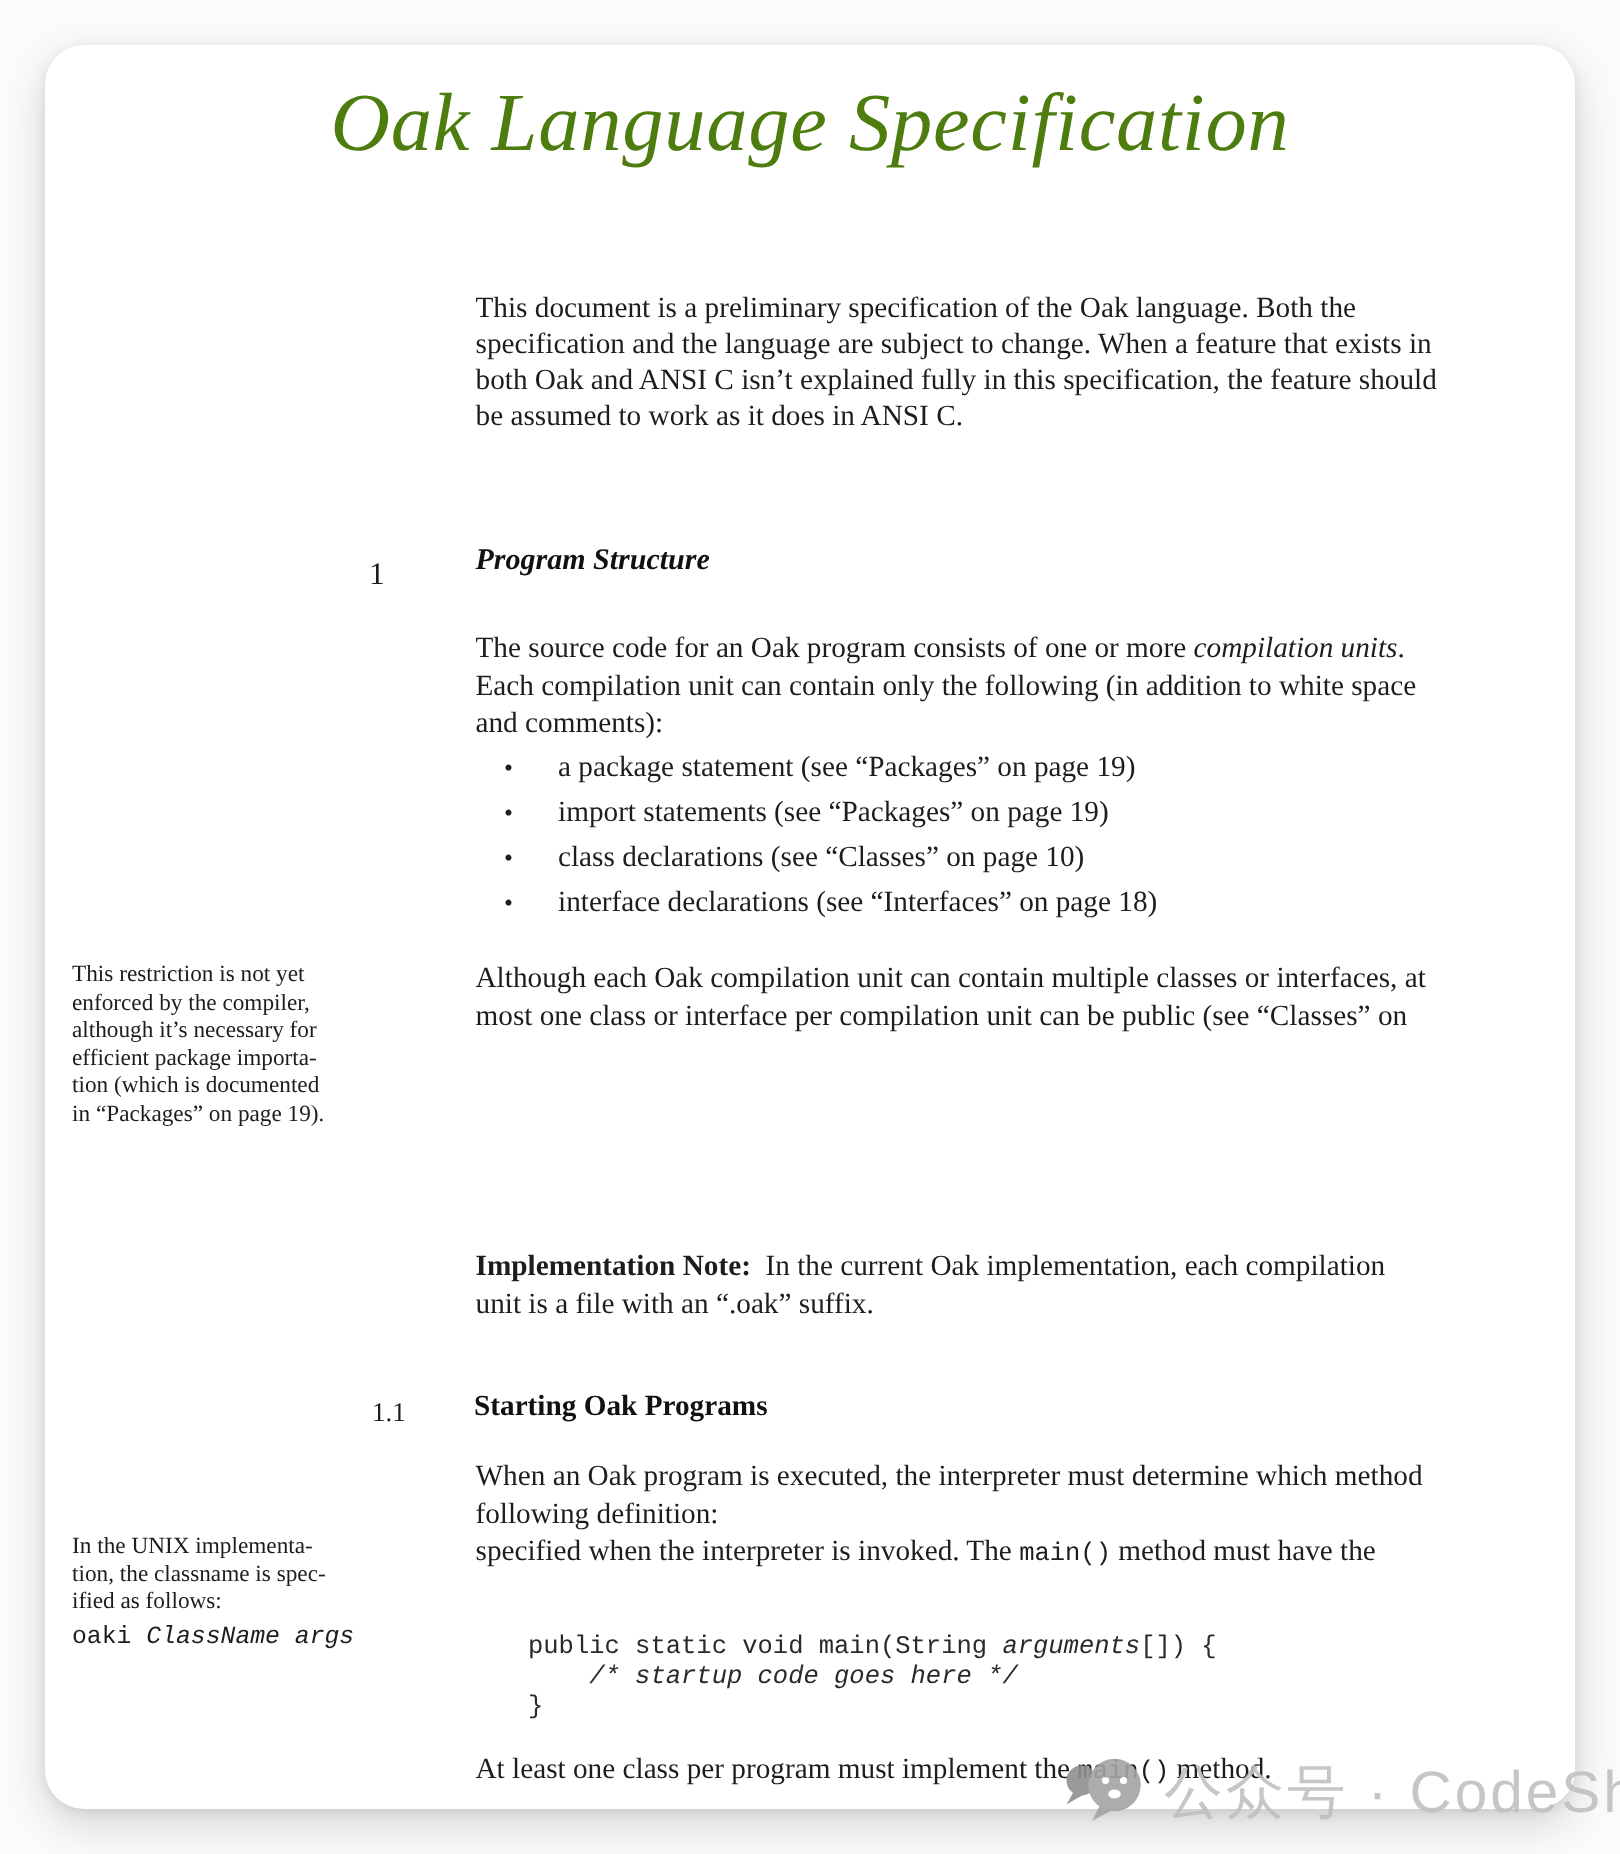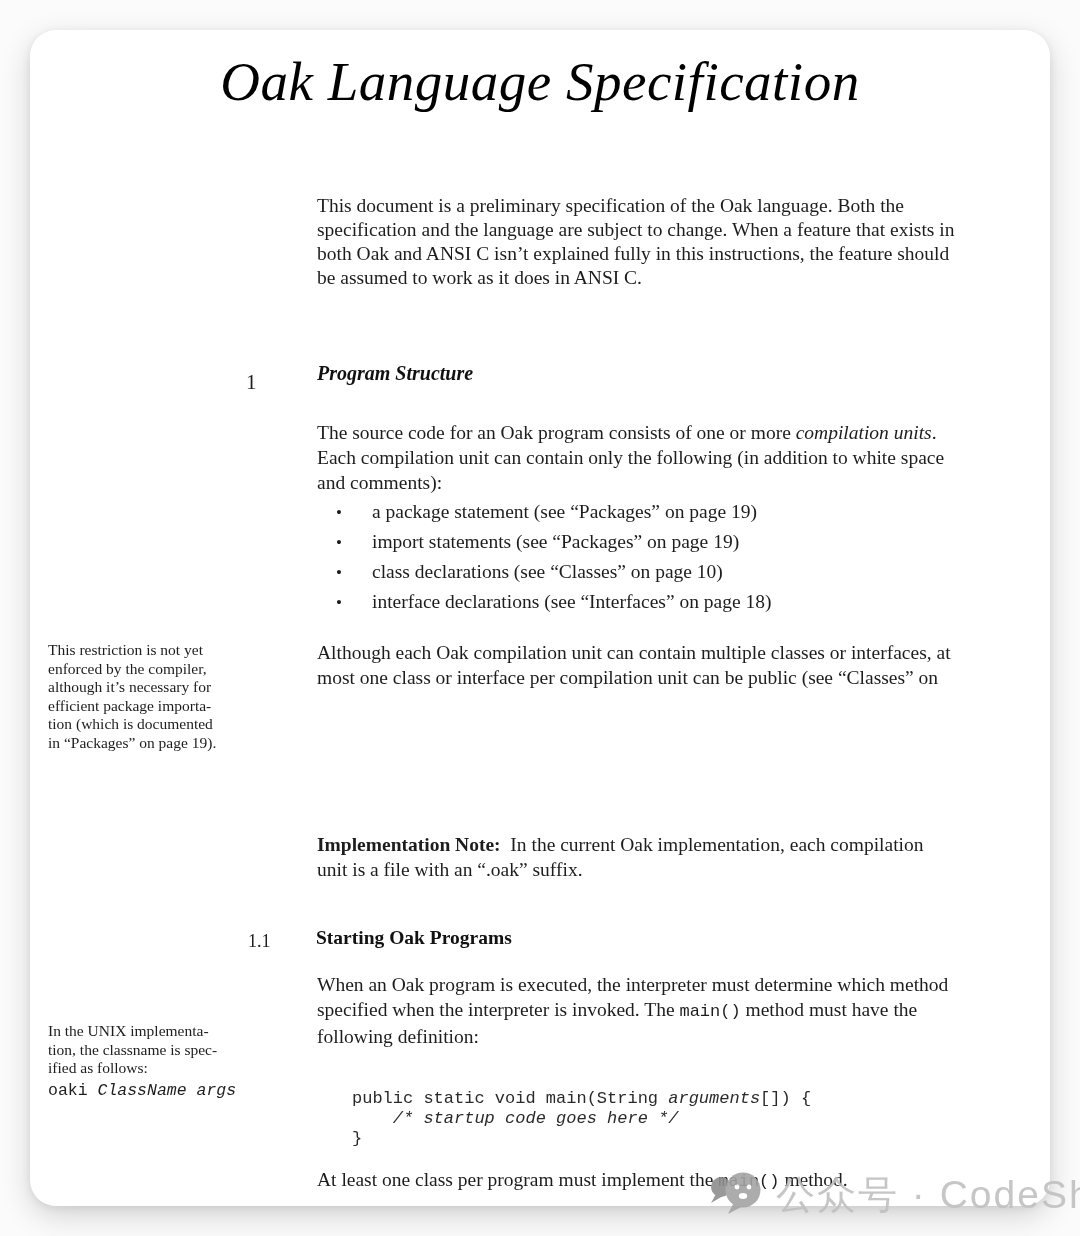--- a/index.html
+++ b/index.html
@@ -20,21 +20,21 @@
   }
   .doc-title {
     position: absolute; left: 0; right: 0; top: 20px;
     margin: 0;
     text-align: center;
     font-family: "Liberation Serif", serif;
     font-style: italic;
     font-weight: normal;
     font-size: 55px;
     letter-spacing: 0.5px;
-    color: #000000;
+    color: #4d7c0f;
   }
   .line { white-space: pre; }
   .body-block { position: absolute; font-size: 19.5px; }
   .body-block .line { line-height: 25px; }
   .intro .line { line-height: 24px; font-family: Liberation Serif, serif; }
   .intro { left: 287px; top: 164px; }
   .sec-num  { position: absolute; font-size: 21px; }
   .sec1-num { left: 216px; top: 340px; }
   .sec1-heading {
     position: absolute; left: 287px; top: 332px; margin: 0;
@@ -84,21 +84,21 @@
 </head>
 <body>
 
 <div class="card">
 
   <h1 class="doc-title">Oak Language Specification</h1>
 
   <div class="body-block intro">
     <div class="line">This document is a preliminary specification of the Oak language. Both the</div>
     <div class="line">specification and the language are subject to change. When a feature that exists in</div>
-    <div class="line">both Oak and ANSI C isn’t explained fully in this instructions, the feature should</div>
+    <div class="line">both Oak and ANSI C isn’t explained fully in this specification, the feature should</div>
     <div class="line">be assumed to work as it does in ANSI C.</div>
   </div>
 
   <div class="sec-num sec1-num">1</div>
   <h2 class="sec1-heading">Program Structure</h2>
 
   <div class="body-block para1">
     <div class="line"><span>The source code for an Oak program consists of one or more </span><span class="it">compilation units</span><span>.</span></div>
     <div class="line">Each compilation unit can contain only the following (in addition to white space</div>
     <div class="line">and comments):</div>
@@ -141,22 +141,22 @@
   <div class="body-block implnote">
     <div class="line"><span class="b">Implementation Note:</span><span>  In the current Oak implementation, each compilation</span></div>
     <div class="line">unit is a file with an “.oak” suffix.</div>
   </div>
 
   <div class="sec-num sec11-num">1.1</div>
   <h3 class="sec11-heading">Starting Oak Programs</h3>
 
   <div class="body-block para4">
     <div class="line">When an Oak program is executed, the interpreter must determine which method</div>
+    <div class="line">following definition:</div>
     <div class="line"><span>specified when the interpreter is invoked. The </span><span class="code">main()</span><span> method must have the</span></div>
-    <div class="line">following definition:</div>
   </div>
 
   <div class="note note2">
     <div class="line">In the UNIX implementa-</div>
     <div class="line">tion, the classname is spec-</div>
     <div class="line">ified as follows:</div>
     <div class="note-code"><span>oaki </span><span class="it">ClassName args</span></div>
   </div>
 
   <div class="codeblock">

